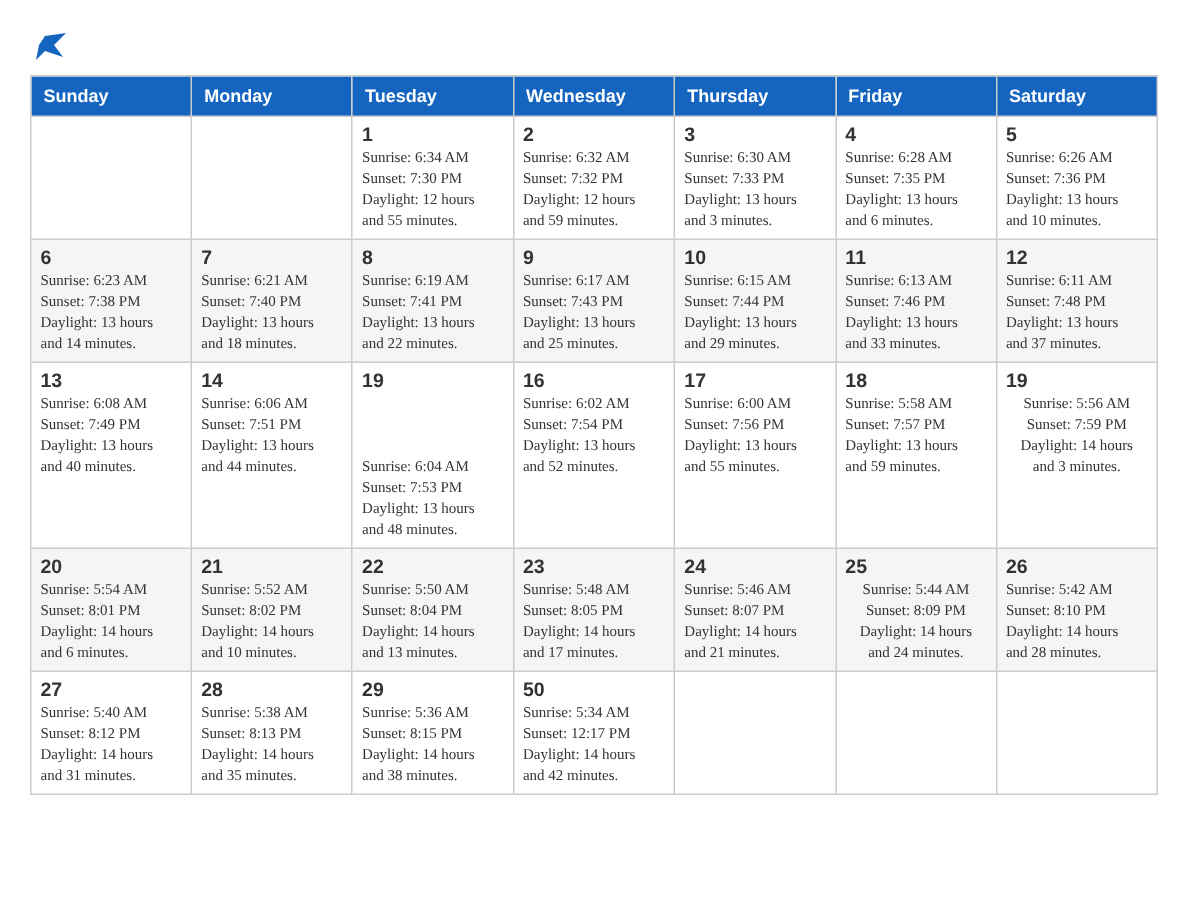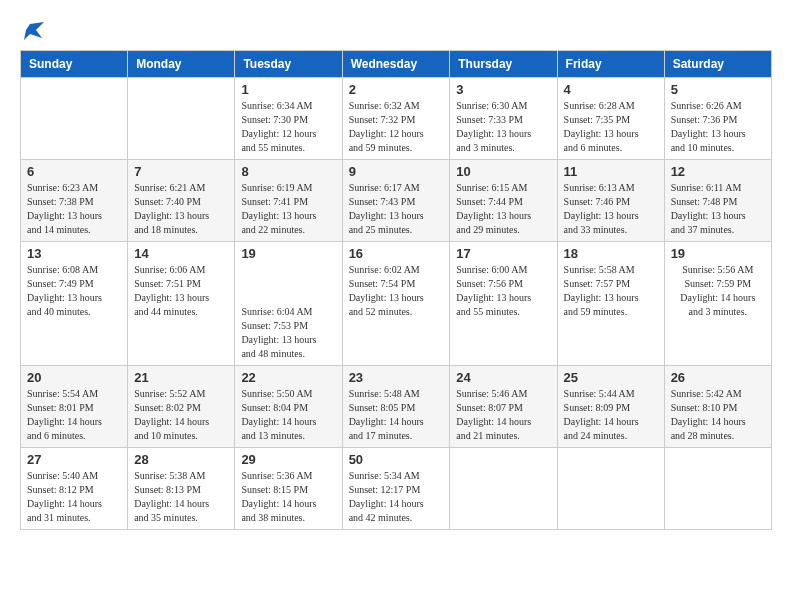--- a/index.html
+++ b/index.html
@@ -293,21 +293,21 @@
         </td>
         <td>
           <span class="day-number">24</span>
           <div class="day-info" style="white-space: pre-line;">Sunrise: 5:46 AM
 Sunset: 8:07 PM
 Daylight: 14 hours
 and 21 minutes.</div>
         </td>
         <td>
           <span class="day-number">25</span>
-          <div class="day-info" style="white-space: pre-line;">Sunrise: 5:44 AM
+          <div class="day-info" style="white-space: pre-line; text-align: center;">Sunrise: 5:44 AM
 Sunset: 8:09 PM
 Daylight: 14 hours
 and 24 minutes.</div>
         </td>
         <td>
           <span class="day-number">26</span>
           <div class="day-info" style="white-space: pre-line;">Sunrise: 5:42 AM
 Sunset: 8:10 PM
 Daylight: 14 hours
 and 28 minutes.</div>

